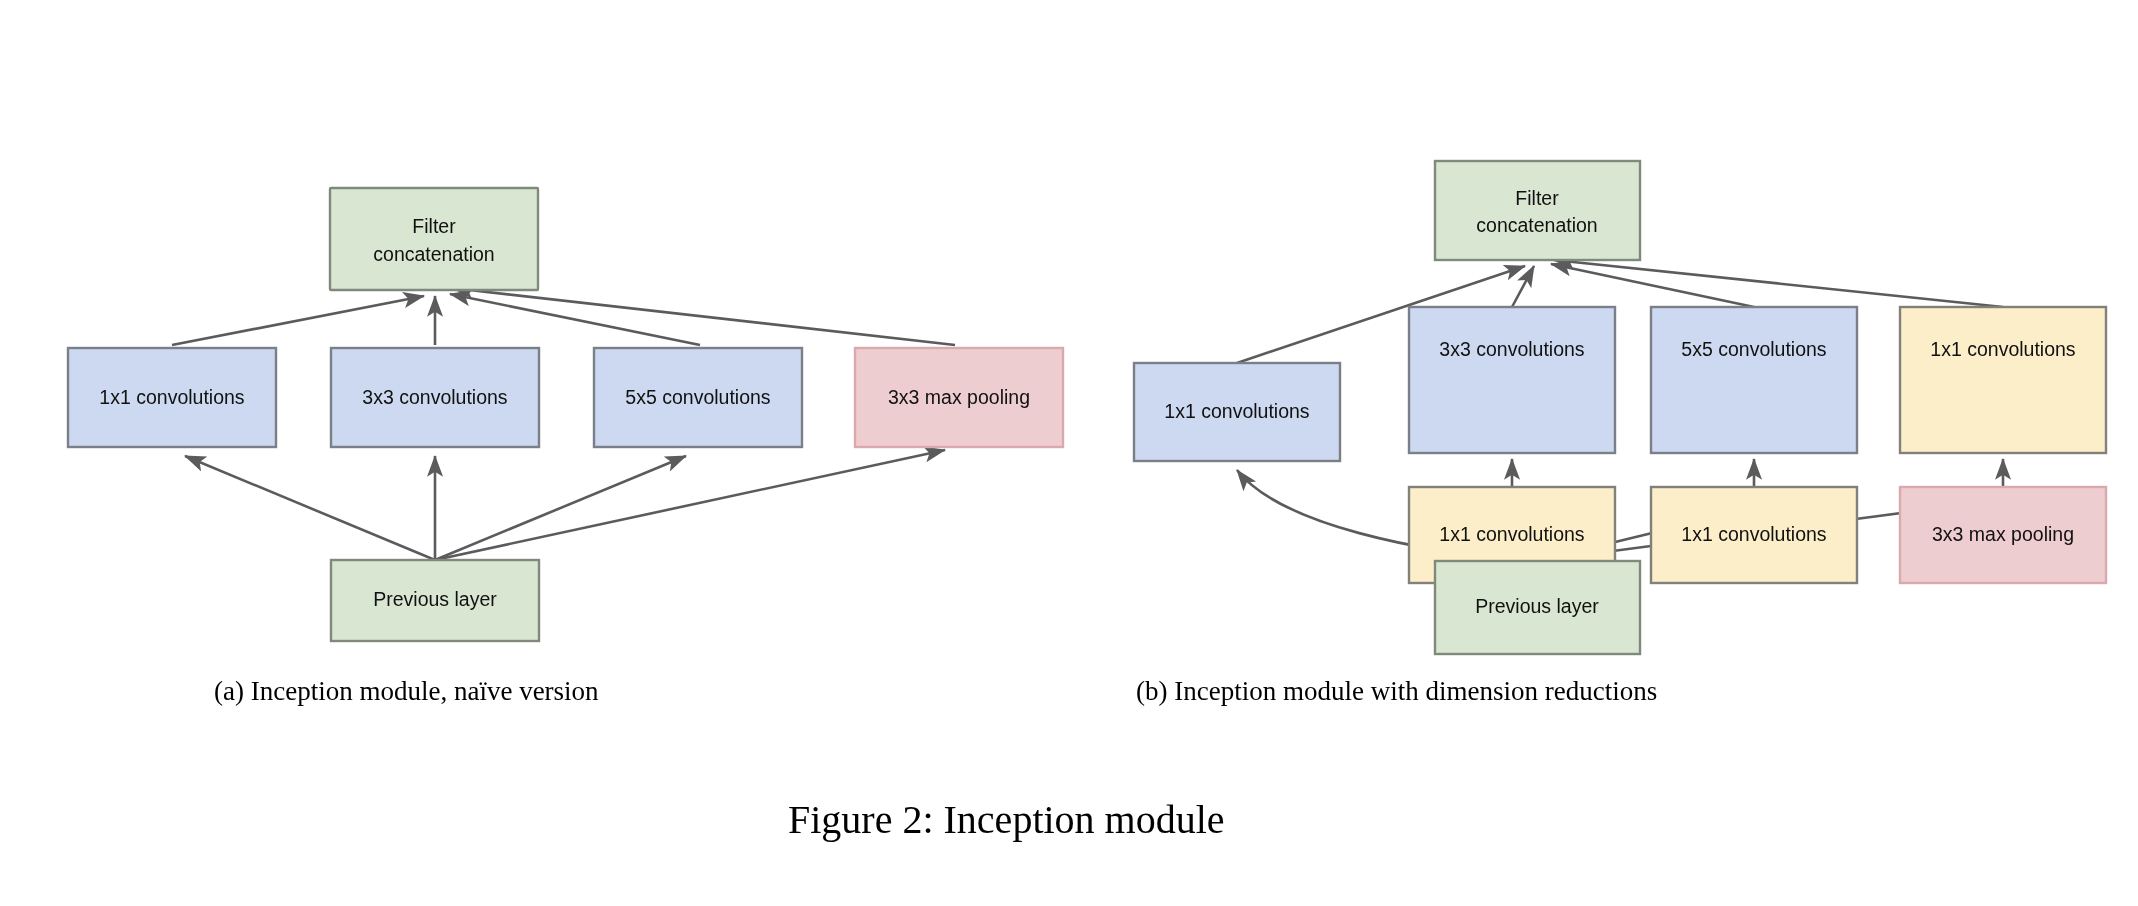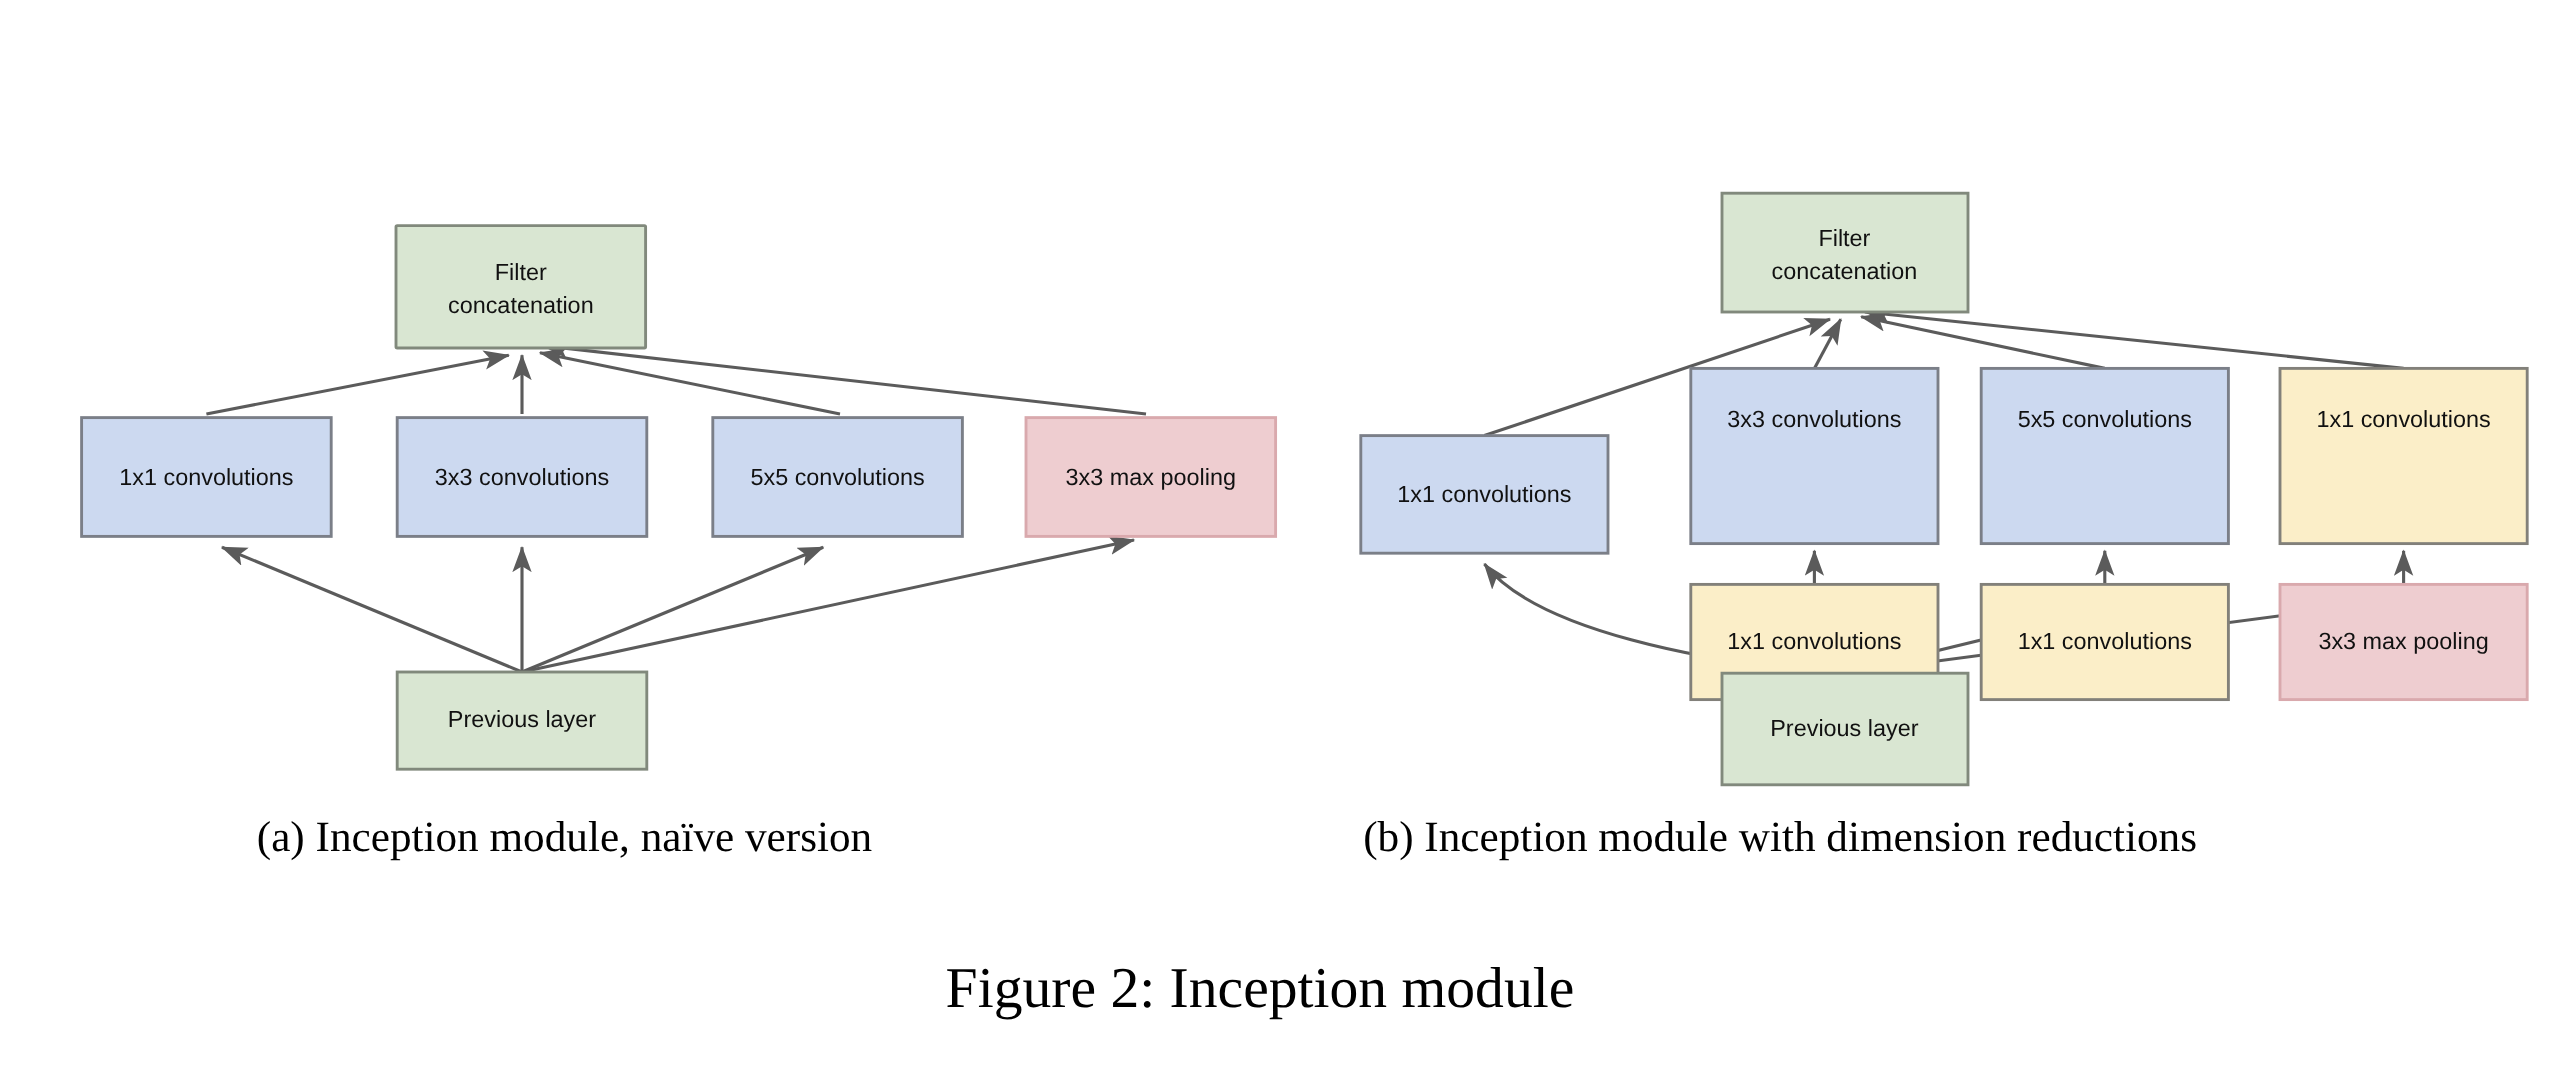--- a/index.html
+++ b/index.html
@@ -47,27 +47,27 @@
     stroke-width: 2.6;
     fill: none;
   }
   .caption {
     position: absolute;
     font-family: "Liberation Serif", serif;
     color: #000000;
     white-space: nowrap;
   }
   .subcaption {
-    font-size: 36px;
+    font-size: 27px;
     top: 676px;
   }
   #caption-a { left: 214px; }
   #caption-b { left: 1136px; }
   #figure-caption {
-    font-size: 48px;
+    font-size: 40px;
     top: 796px;
     left: 788px;
   }
 </style>
 </head>
 <body>
 
 <div id="figure-root">
 
   <svg class="diagram" viewBox="0 0 2138 906">

